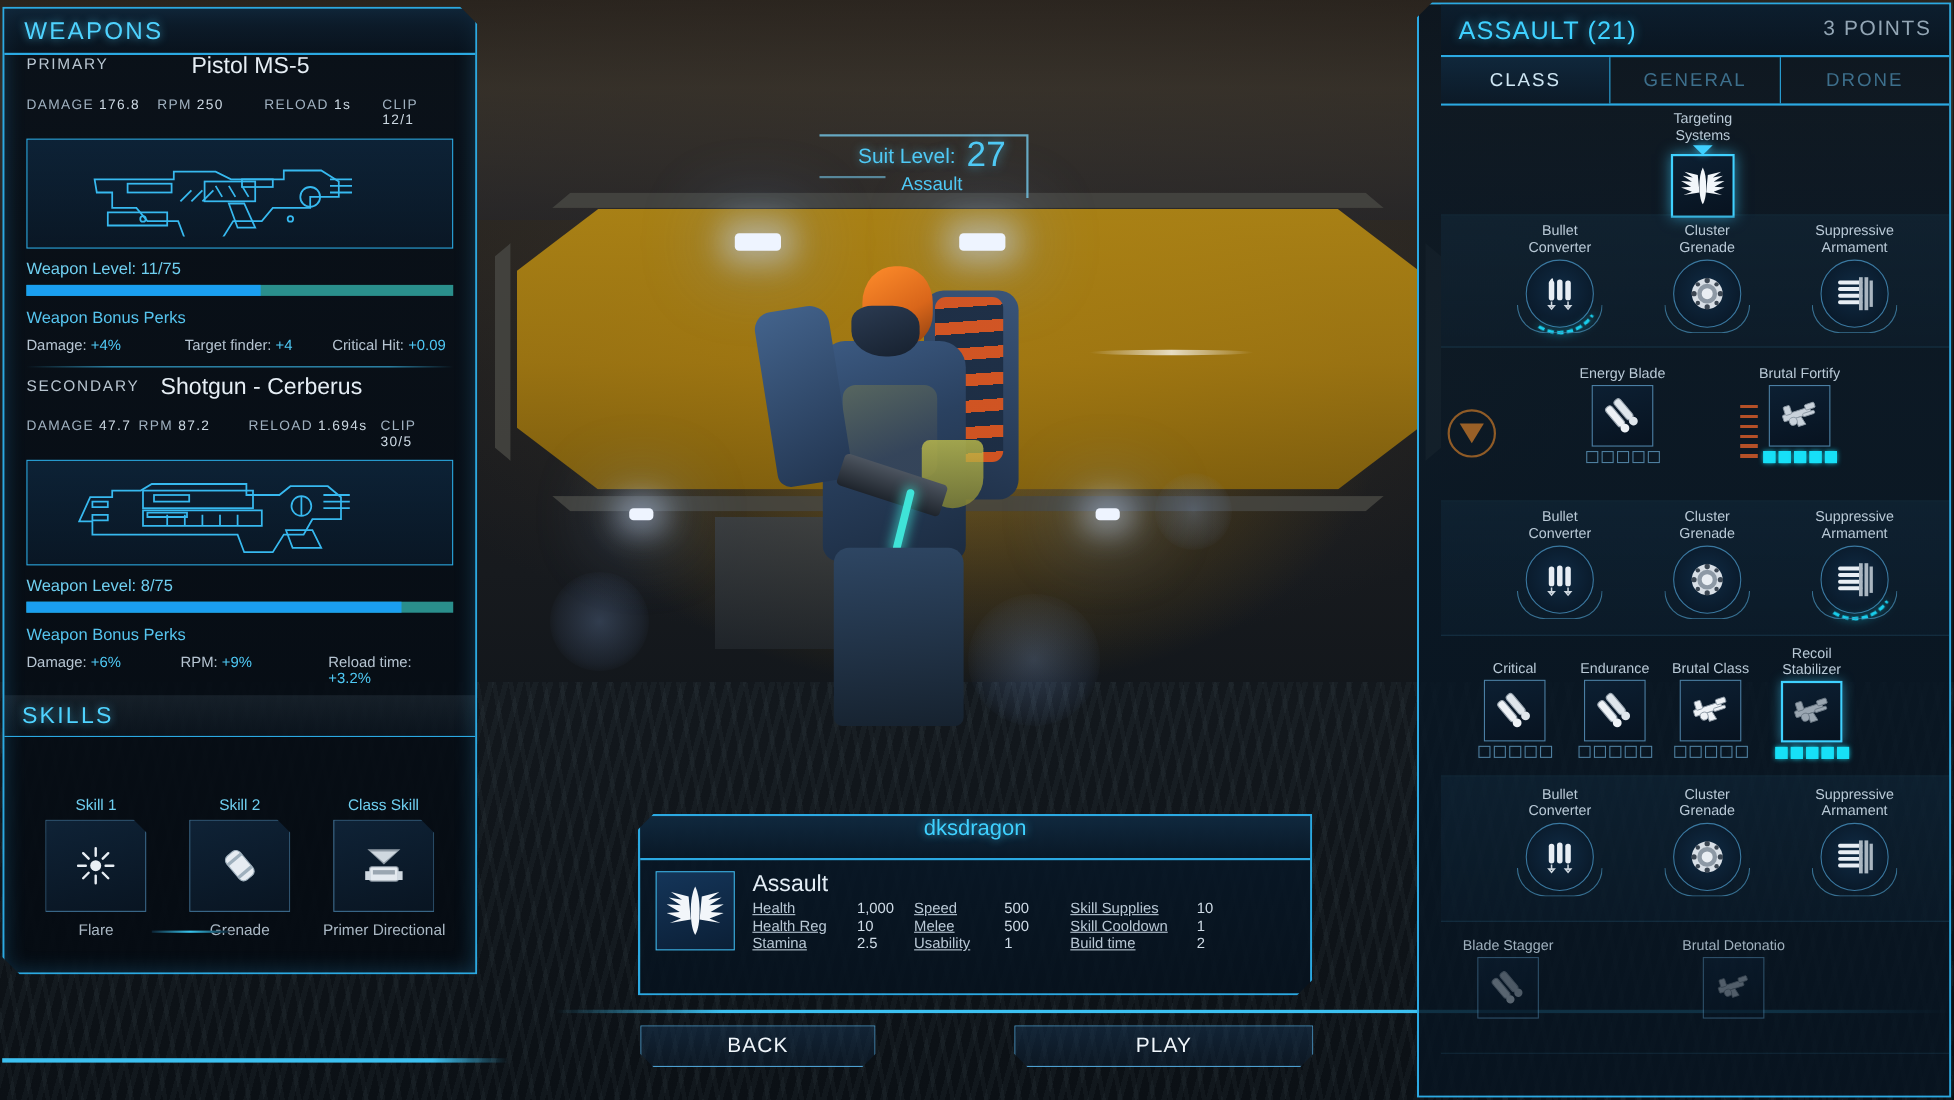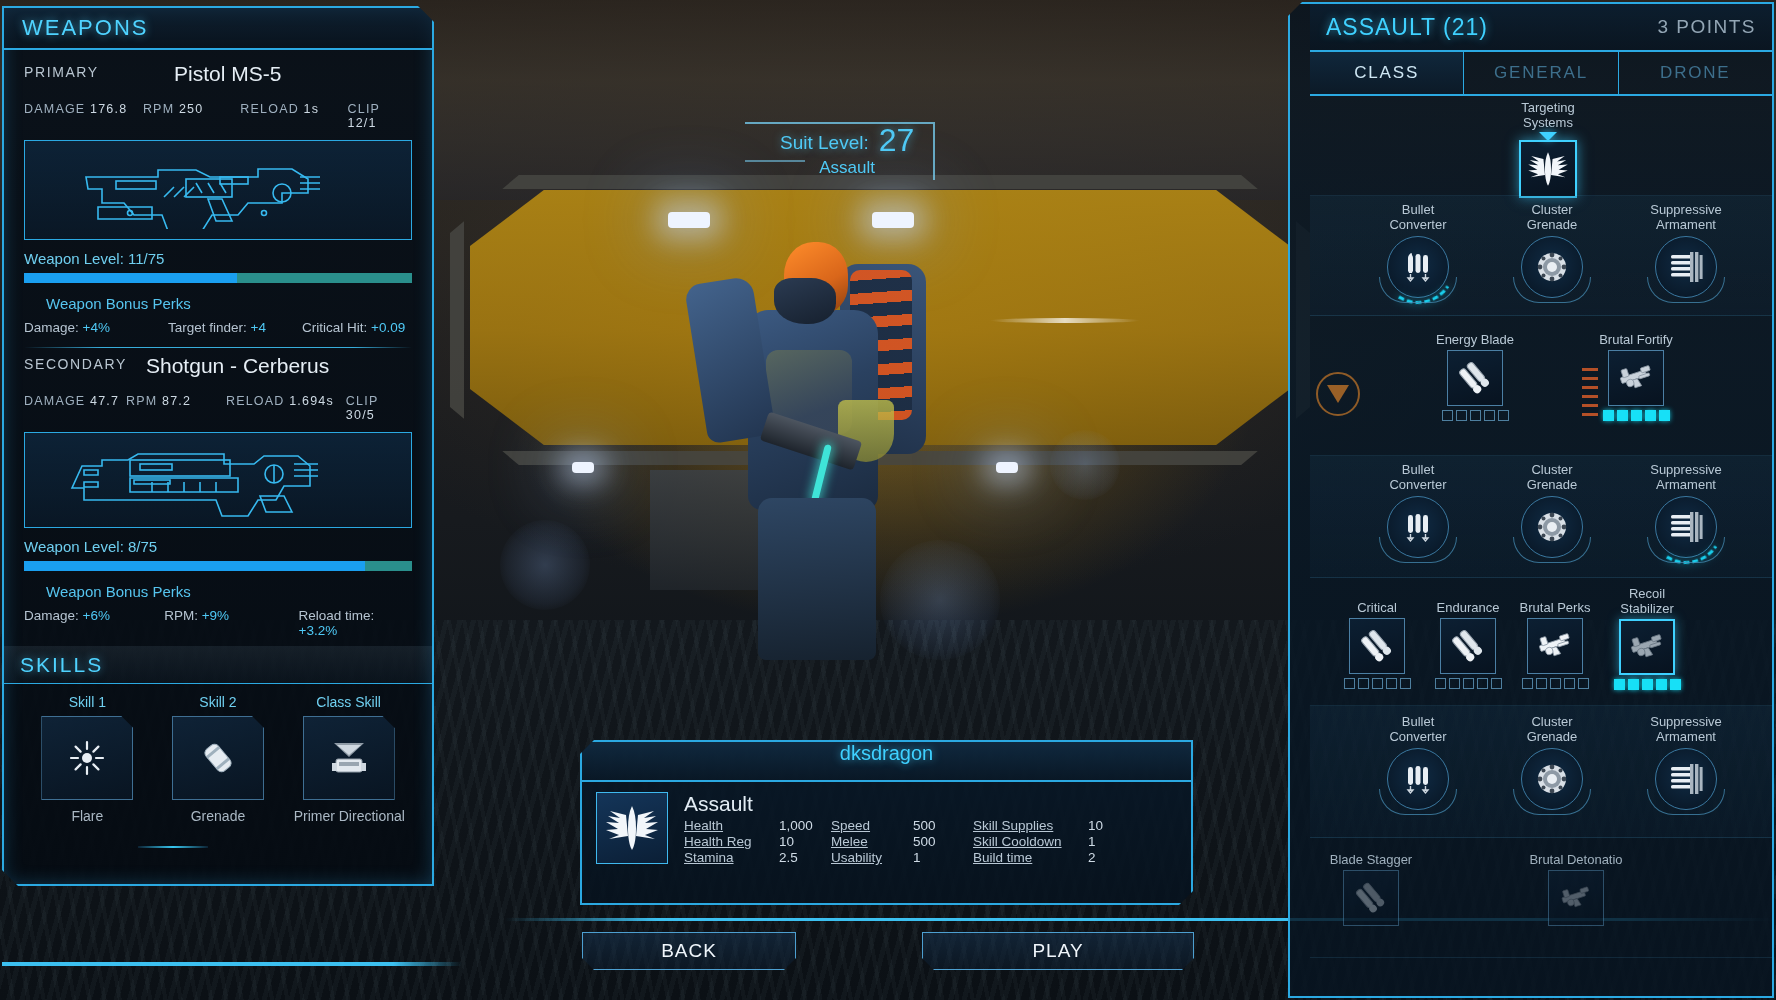--- a/index.html
+++ b/index.html
@@ -101,52 +101,52 @@
     clip-path: polygon(0 0, calc(100% - 16px) 0, 100% 16px, 100% 100%, 16px 100%, 0 calc(100% - 16px));
     box-shadow: 0 0 18px rgba(42,160,225,0.28) inset;
   }
   .lp-header {
     height: 42px; display: flex; align-items: center; padding-left: 18px;
     border-bottom: 2px solid #2ba9e2;
     background: linear-gradient(180deg, rgba(16,38,58,0.7), rgba(8,20,32,0.6));
   }
   .lp-header-title { color: #4fd3ff; font-size: 22px; letter-spacing: 2px; text-shadow: 0 0 8px rgba(79,211,255,.7); }
 
-  .wep-block { padding: 14px 20px 0 20px; }
+  .wep-block { padding: 0 20px 0 20px; }
   .wep-row1 { display:flex; align-items:baseline; gap: 12px; position: relative; height: 30px; }
   .wep-slot { color:#b9c6d1; font-size: 14px; letter-spacing: 1.6px; }
   .wep-name { color:#e6eef5; font-size: 21px; position:absolute; left: 150px; top:-2px; }
   .wep-stats { display:flex; gap: 0; margin-top: 8px; }
   .wep-stat { color:#9fb0bf; font-size: 12.5px; letter-spacing: 1.2px; }
   .wep-stat b { color:#cdd9e3; font-weight: normal; }
   .wep-art {
     margin-top: 10px; height: 100px; border: 1.5px solid #2ba9e2;
     background: linear-gradient(180deg, rgba(14,40,64,0.75) 0%, rgba(10,28,46,0.6) 100%);
     display:flex; align-items:center; justify-content:center;
   }
   .wep-level { color:#6fcff0; font-size: 15px; margin-top: 10px; }
   .bar-track { margin-top: 6px; height: 10px; background: rgba(20,40,55,0.5); position: relative; }
   .bar-fill-a { position:absolute; left:0; top:0; bottom:0; background:#1a9ff0; }
   .bar-fill-b { position:absolute; top:0; bottom:0; background:#2a8f8c; }
-  .perks-title { color:#56c5ef; font-size: 15px; margin-top: 12px; margin-left: 22px; }
+  .perks-title { color:#56c5ef; font-size: 15px; margin-top: 12px; }
   .perks-row { display:flex; margin-top: 8px; }
   .perk { color:#b6c4d1; font-size: 13.5px; }
   .perk i { color:#4fc9f5; font-style: normal; }
   .hr-glow { margin-top: 12px; height: 1px;
     background: linear-gradient(90deg, rgba(60,190,240,0.0) 0%, rgba(60,190,240,0.9) 20%, rgba(60,190,240,0.9) 85%, rgba(60,190,240,0.0) 100%); }
 
   .skills-header {
     margin-top: 8px; height: 38px; display:flex; align-items:center; padding-left: 16px;
     border-bottom: 1.5px solid #2ba9e2;
     background: linear-gradient(180deg, rgba(120,150,170,0.13), rgba(40,70,92,0.10));
   }
   .skills-header span { color:#4fd3ff; font-size: 21px; letter-spacing: 2px; text-shadow: 0 0 8px rgba(79,211,255,.65); }
   .skill-grid { display:flex; justify-content: space-around; padding: 10px 18px 0 18px; }
   .skill-cell { width: 110px; text-align:center; }
-  .skill-cap { color:#6fcff0; font-size: 14px; margin-bottom: 6px; }
+  .skill-cap { color:#6fcff0; font-size: 14px; margin-bottom: 6px; margin-top: 43px; }
   .skill-box {
     width: 92px; height: 84px; margin: 0 auto;
     border: 1px solid #3f6f93;
     background: linear-gradient(165deg, rgba(16,38,60,0.85) 0%, rgba(9,22,36,0.85) 100%);
     clip-path: polygon(0 0, calc(100% - 12px) 0, 100% 12px, 100% 100%, 0 100%);
     display:flex; align-items:center; justify-content:center;
   }
   .skill-name { color:#aab8c4; font-size: 14px; margin-top: 8px; white-space: nowrap; }
   .skill-link { position:absolute; height:2px; background: linear-gradient(90deg,#0c2233,#37c6ef,#0c2233); }
 
@@ -772,21 +772,21 @@
           </div>
           <div class="pips">
             <span class="pip"></span>
               <span class="pip"></span>
               <span class="pip"></span>
               <span class="pip"></span>
               <span class="pip"></span>
           </div>
         </div>
         <div class="node" style="left:186px; top:22px; width:118px;">
-          <div class="node-cap">Brutal Perks</div>
+          <div class="node-cap">Brutal Class</div>
           <div class="sq-icon">
             <svg width="38" height="34" viewBox="0 0 38 34">
               <g transform="rotate(-18 19 17)" fill="#eef2f6" stroke="#8d99a5" stroke-width="0.8">
                 <rect x="4" y="12" width="26" height="6" rx="1"></rect>
                 <rect x="7" y="5" width="6" height="8" rx="1"></rect>
                 <rect x="26" y="9" width="9" height="5" rx="1"></rect>
                 <path d="M15 18 l5 0 l2 8 l-7 0 z"></path>
                 <circle cx="12" cy="20" r="3.6"></circle>
                 <rect x="22" y="16" width="11" height="3" rx="1"></rect>
               </g>

